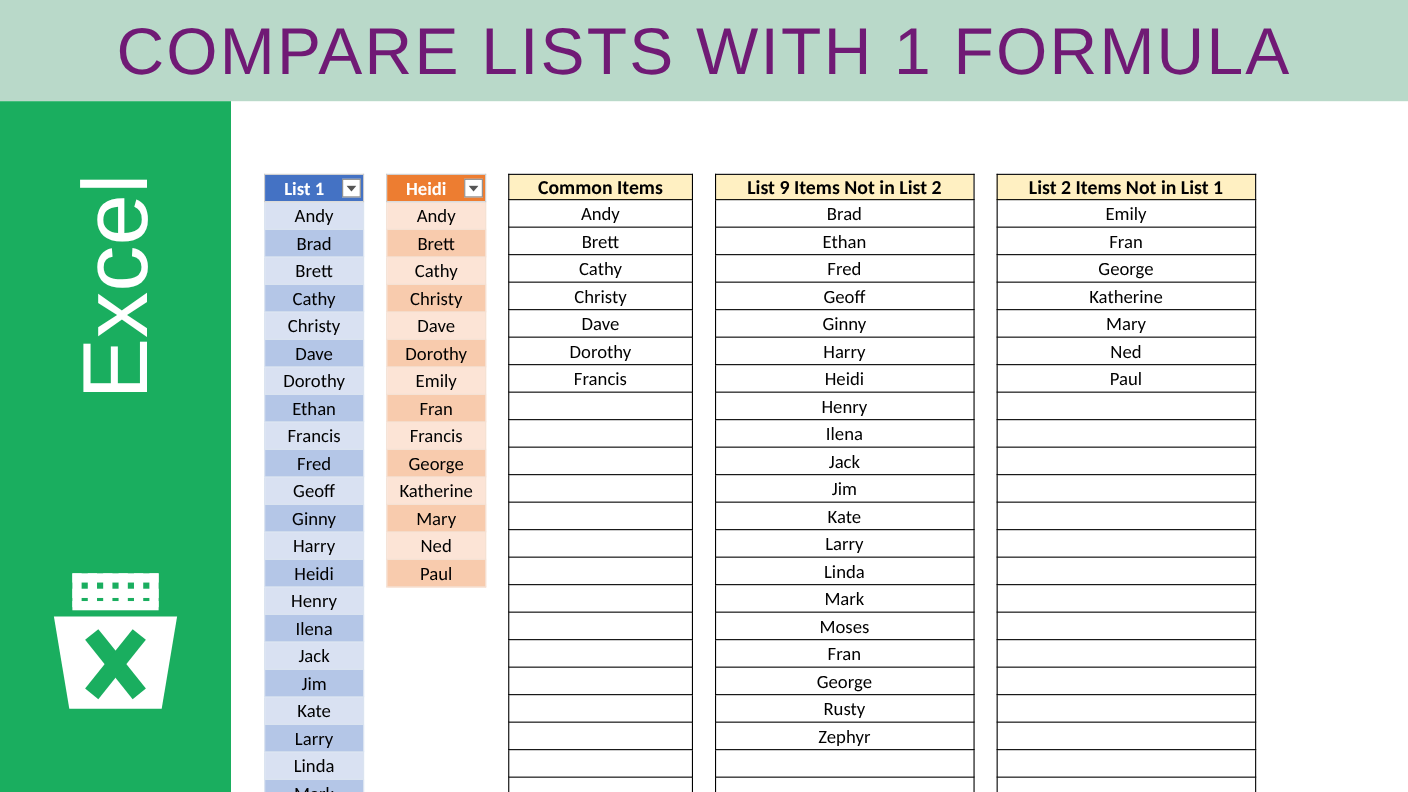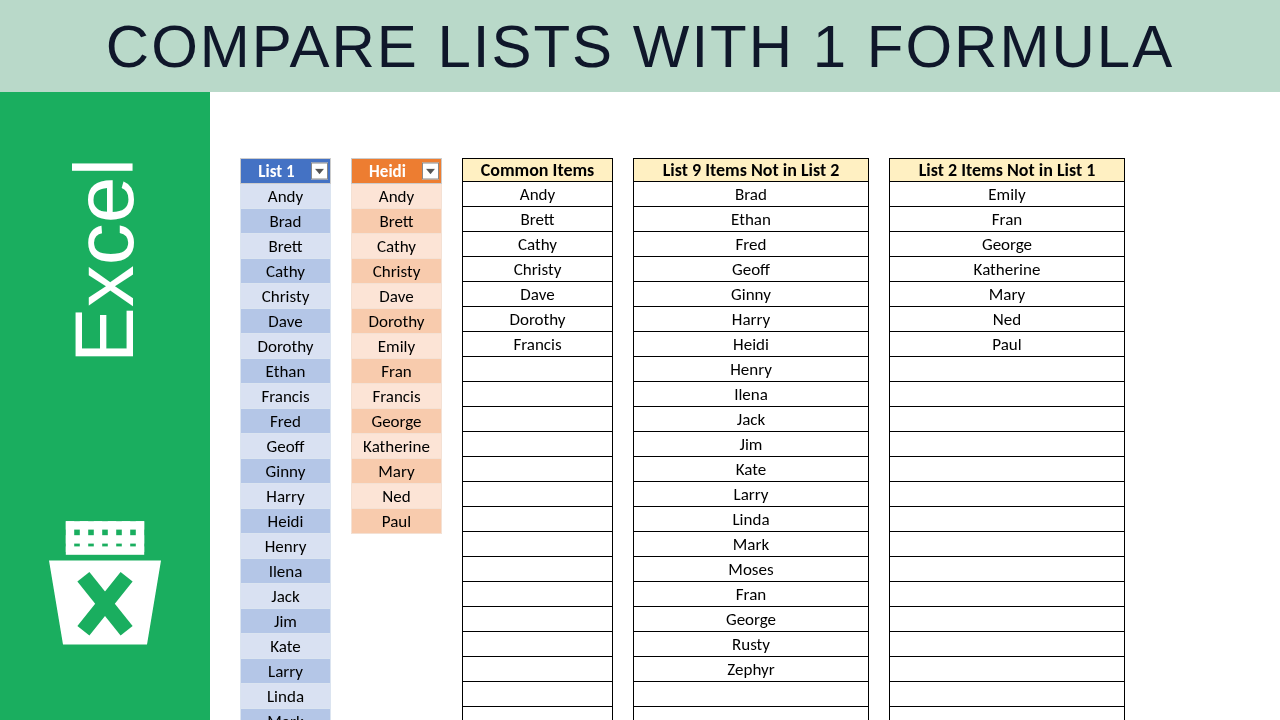--- a/index.html
+++ b/index.html
@@ -15,21 +15,21 @@
     height: 92px;
     background: #b9d9c9;
     display: flex;
     align-items: center;
     justify-content: center;
   }
   .title-text {
     font-family: Impact, "Arial Black", sans-serif;
     font-size: 60px;
     letter-spacing: 2px;
-    color: #0f172a;
+    color: #701a75;
     text-transform: uppercase;
   }
   .content {
     display: flex;
     height: 628px;
     position: relative;
   }
   .sidebar {
     width: 210px;
     height: 100%;
@@ -104,21 +104,21 @@
   .list2 tr:nth-child(odd) td  { background: #fce4d6; }
   .list2 tr:nth-child(even) td { background: #f8cbad; }
   
   .result th {
     background: #fff0c2;
     border: 1px solid #000;
     font-weight: bold;
     font-size: 18px;
     height: 20px;
     white-space: nowrap;
-    padding: 2px 10px;
+    padding: 2px 26px;
   }
   .result td {
     border: 1px solid #000;
     background: #fff;
     height: 25px;
     min-width: 150px;
   }
   .col-common td { min-width: 150px; }
   .col-notin td { min-width: 235px; }
 </style>

